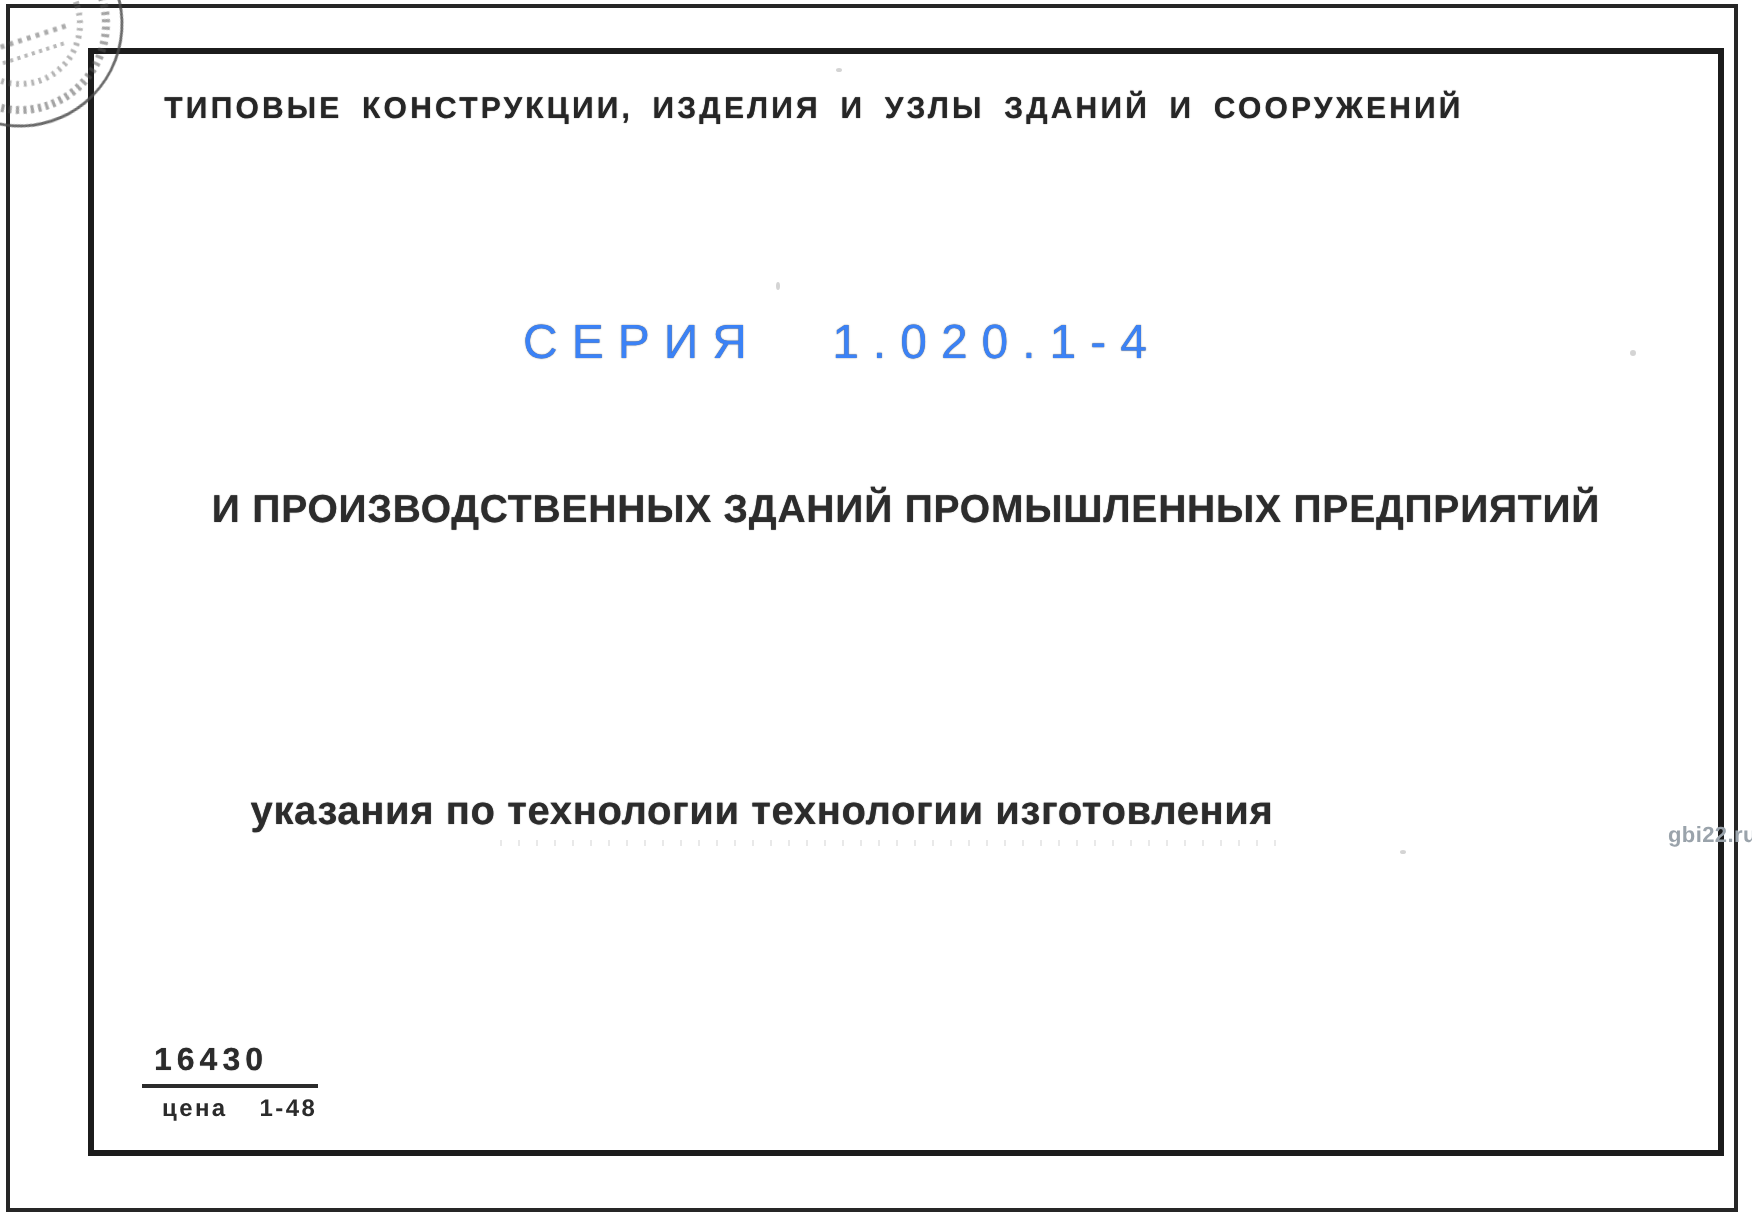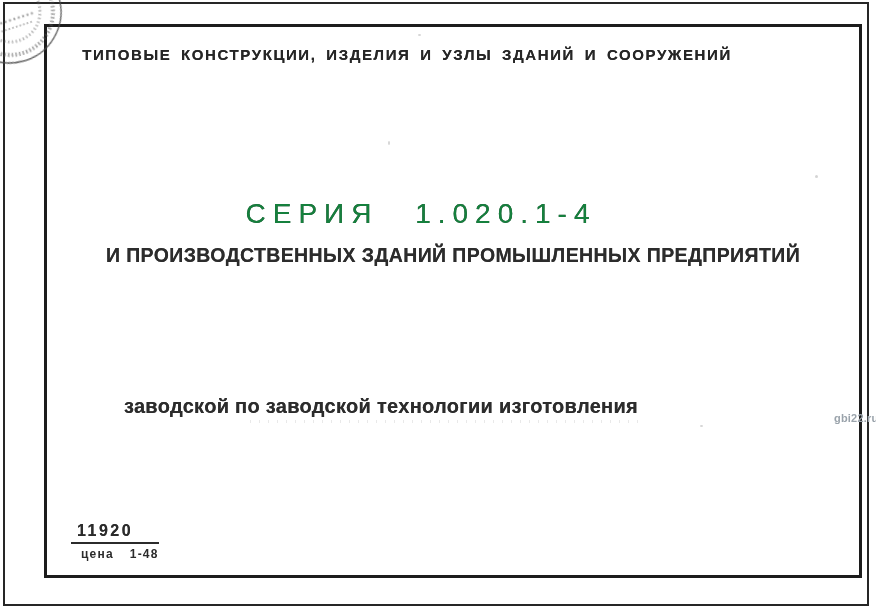--- a/index.html
+++ b/index.html
@@ -24,24 +24,23 @@
     box-sizing:border-box;
   }
   .txt{position:absolute;left:44px;width:726px;text-align:center;white-space:nowrap;}
   .header-line{
     top:46px;
     font-size:15px;font-weight:700;letter-spacing:1.6px;word-spacing:4px;
     color:#262626;text-shadow:0 0 .5px rgba(40,40,40,.85);
   }
   .series-title{
     top:158px;
-    font-size:28px;font-weight:400;letter-spacing:7px;word-spacing:22px;
-    color:#15803d;text-shadow:0 0 .6px rgba(45,45,45,.9);
+    font-size:24px;font-weight:400;letter-spacing:7px;word-spacing:22px;
+    color:#3b82f6;text-shadow:0 0 .6px rgba(45,45,45,.9);
     transform:translateX(14px);
-    margin-top:40px;
   }
   .subject{
     position:absolute;left:44px;top:242px;width:818px;text-align:center;
     font-size:19.5px;font-weight:700;letter-spacing:.4px;line-height:27px;
     color:#2c2c2c;text-shadow:0 0 .5px rgba(40,40,40,.8);
   }
   .issue-line{
     top:352px;
     font-size:20px;font-weight:700;letter-spacing:2px;
     color:#2c2c2c;text-shadow:0 0 .5px rgba(40,40,40,.8);
@@ -105,24 +104,24 @@
 
   <div class="txt header-line">ТИПОВЫЕ КОНСТРУКЦИИ, ИЗДЕЛИЯ И УЗЛЫ ЗДАНИЙ И СООРУЖЕНИЙ</div>
 
   <div class="txt series-title">СЕРИЯ 1.020.1-4</div>
 
   <div class="subject">
     <div>И ПРОИЗВОДСТВЕННЫХ ЗДАНИЙ ПРОМЫШЛЕННЫХ ПРЕДПРИЯТИЙ</div>
   </div>
 
 
-  <div class="txt subtitle-line">заводской по заводской технологии изготовления</div>
+  <div class="txt subtitle-line">указания по технологии технологии изготовления</div>
 
   <div class="imprint">
-    <div class="doc-number">11920</div>
+    <div class="doc-number">16430</div>
     <div class="imprint-rule"></div>
     <div class="price-line">
       <span>цена</span>
       <span>1-48</span>
     </div>
   </div>
 
   <div class="watermark">gbi22.ru</div>
 
 </div>

